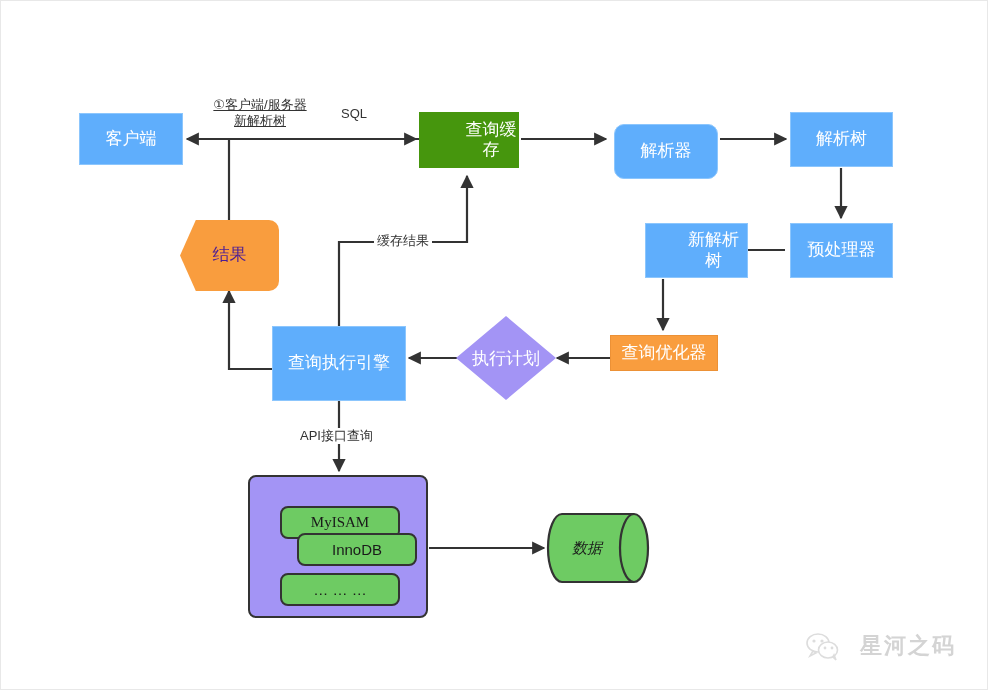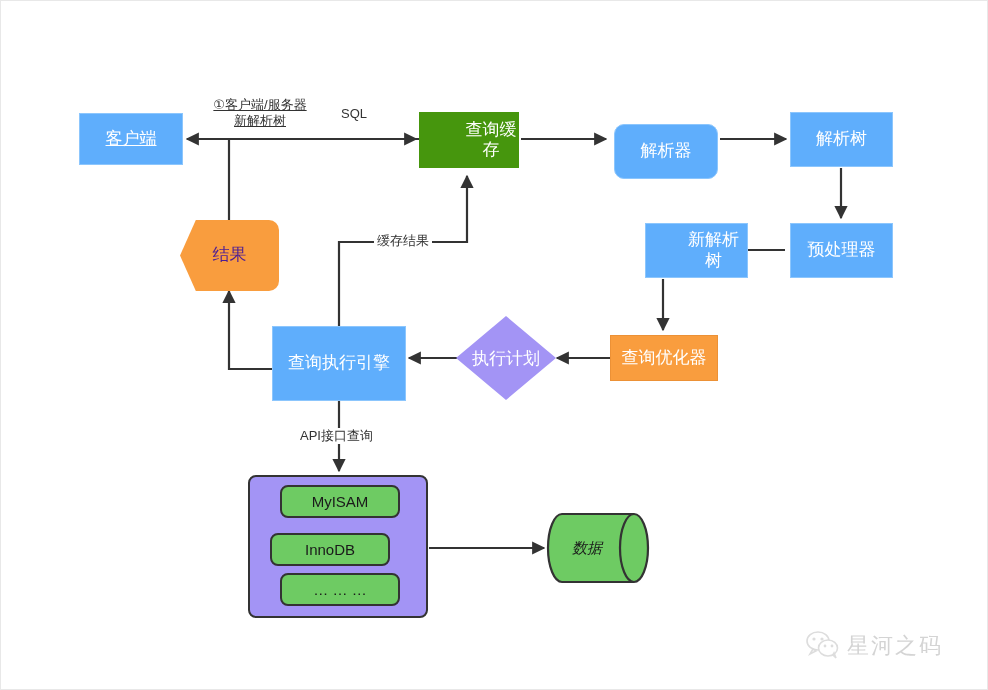--- a/index.html
+++ b/index.html
@@ -122,24 +122,25 @@
     color: #333333;
     background: #ffffff;
     padding: 0 3px;
     white-space: nowrap;
     line-height: 1.25;
     text-align: center;
   }
   .watermark {
     position: absolute;
     display: flex;
-    align-items: flex-start;
-    gap: 7px;
+    align-items: flex-end;
+    gap: 20px;
     color: #d8d8d8;
     user-select: none;
+    font-weight: bold;
   }
   .wm-text {
     font-size: 22px;
     letter-spacing: 2px;
     color: #d4d4d4;
     font-family: "DejaVu Serif", serif;
   }
 </style>
 </head>
 <body>
@@ -181,46 +182,46 @@
       <path d="M 338 325 L 338 241 L 466 241 L 466 175" marker-end="url(#arrow)"></path>
 
       
       <path d="M 338 400 L 338 470" marker-end="url(#arrow)"></path>
 
       
       <path d="M 428 547 L 543 547" marker-end="url(#arrow)"></path>
     </g>
   </svg>
 
-  <div class="node box-blue" style="left:78px; top:112px; width:104px; height:52px;text-decoration:underline;">客户端</div>
+  <div class="node box-blue" style="left:78px; top:112px; width:104px; height:52px;">客户端</div>
 
   <div class="node box-green-dark" style="left:418px; top:111px; width:100px; height:56px;padding-left:44px;">查询缓存</div>
 
   <div class="node box-blue" style="left:613px; top:123px; width:104px; height:55px;border-radius:10px;">解析器</div>
 
   <div class="node box-blue" style="left:789px; top:111px; width:103px; height:55px;">解析树</div>
 
   <div class="node box-blue" style="left:789px; top:222px; width:103px; height:55px;">预处理器</div>
 
   <div class="node box-blue" style="left:644px; top:222px; width:103px; height:55px;padding-left:34px;">新解析树</div>
 
-  <div class="node box-orange" style="left:609px; top:334px; width:108px; height:46px;">查询优化器</div>
+  <div class="node box-orange" style="left:609px; top:334px; width:108px; height:36px;">查询优化器</div>
 
   <div class="shape-diamond-wrap" style="left:455px; top:315px; width:100px; height:84px;">
     <div class="diamond-bg"></div>
     <div class="diamond-label">执行计划</div>
   </div>
 
   <div class="node box-blue" style="left:271px; top:325px; width:134px; height:75px;">查询执行引擎</div>
 
   <div class="node shape-result" style="left:179px; top:219px; width:99px; height:71px;">结果</div>
 
   <div class="engine-container" style="left:247px; top:474px; width:180px; height:143px;">
-    <div class="engine-item" style="left:30px; top:8px; width:120px; height:33px;">MyISAM</div>
-    <div class="engine-item" style="left:20px; top:56px; width:120px; height:33px;">InnoDB</div>
+    <div class="engine-item" style="left:30px; top:29px; width:120px; height:33px;font-family:Liberation Serif, serif;">MyISAM</div>
+    <div class="engine-item" style="left:47px; top:56px; width:120px; height:33px;">InnoDB</div>
     <div class="engine-item" style="left:30px; top:96px; width:120px; height:33px;">…  …  …</div>
   </div>
 
   <div class="cylinder" style="left:545px; top:511px; width:108px; height:72px;font-style:italic;">
     <svg width="108" height="72" viewBox="0 0 108 72" xmlns="http://www.w3.org/2000/svg">
       <path d="M 16 2 L 88 2 A 14 34 0 0 1 88 70 L 16 70 A 14 34 0 0 1 16 2 Z" fill="#6ECB63" stroke="#333333" stroke-width="2.2"></path>
       <path d="M 88 2 A 14 34 0 0 0 88 70" fill="none" stroke="#333333" stroke-width="2.2"></path>
     </svg>
     <div class="cyl-label">数据</div>
   </div>

